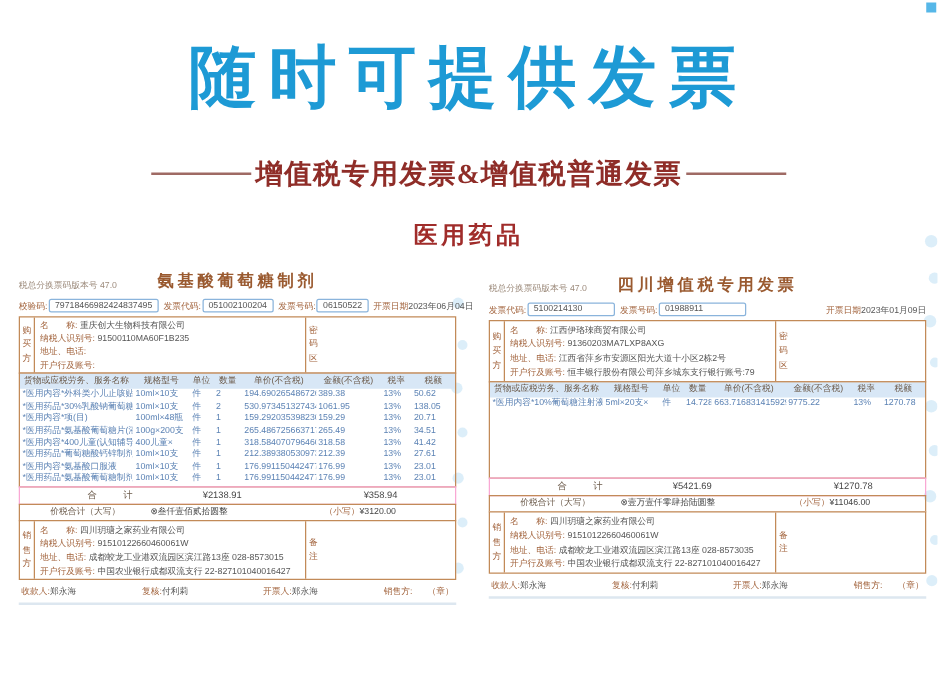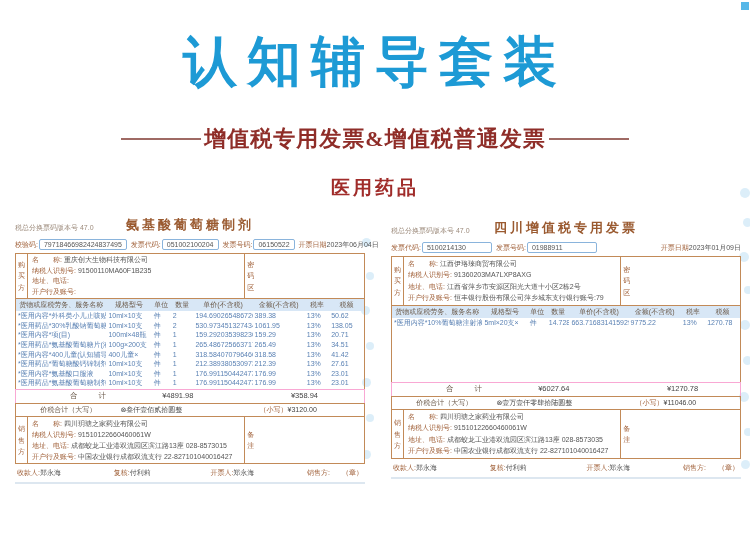--- a/index.html
+++ b/index.html
@@ -91,21 +91,21 @@
   .footer-row{ display:flex; font-size:7px; color:#555; padding:4px 2px 2px;
     white-space:nowrap; }
   .footer-row .grp{ flex:1; }
   .footer-row .grp:last-child{ flex:0 0 auto; }
   .stamp-gap{ display:inline-block; width:12px; }
   .inv-underline{ height:2px; background:#dde7f0; margin-top:2px; }
 </style>
 </head>
 <body>
 
-<div class="main-title">认知辅导套装</div>
+<div class="main-title">随时可提供发票</div>
 <div class="subtitle-row">
   <div class="subtitle-line"></div>
   <div class="subtitle-text">增值税专用发票&amp;增值税普通发票</div>
   <div class="subtitle-line"></div>
 </div>
 <div class="sample-label">医用药品</div>
 <div class="corner-sq"></div>
 
 <div>
   <div class="dot" style="left:740px;top:188px;width:10px;height:10px"></div>
@@ -259,21 +259,21 @@
           <span class="cell c4">176.991150442477</span>
           <span class="cell c5">176.99</span>
           <span class="cell c6">13%</span>
           <span class="cell c7">23.01</span>
         </div>
       </div>
   </div>
 
   <div class="total-row">
     <span class="t-label">合　　计</span>
-    <span class="t-amount">¥4891.98</span>
+    <span class="t-amount">¥2138.91</span>
     <span class="t-tax">¥358.94</span>
   </div>
 
   <div class="words-row">
     <span class="w-label">价税合计（大写）</span>
     <span class="w-words">⊗叁仟壹佰贰拾圆整</span>
     <span class="w-small"><span class="f-label">（小写）</span><span>¥3120.00</span></span>
   </div>
 
   <div class="party seller-box" style="height:48px">
@@ -357,21 +357,21 @@
           <span class="cell c4">663.716831415929</span>
           <span class="cell c5">9775.22</span>
           <span class="cell c6">13%</span>
           <span class="cell c7">1270.78</span>
         </div>
       </div>
   </div>
 
   <div class="total-row">
     <span class="t-label">合　　计</span>
-    <span class="t-amount">¥6027.64</span>
+    <span class="t-amount">¥5421.69</span>
     <span class="t-tax">¥1270.78</span>
   </div>
 
   <div class="words-row">
     <span class="w-label">价税合计（大写）</span>
     <span class="w-words">⊗壹万壹仟零肆拾陆圆整</span>
     <span class="w-small"><span class="f-label">（小写）</span><span>¥11046.00</span></span>
   </div>
 
   <div class="party seller-box" style="height:50px">

